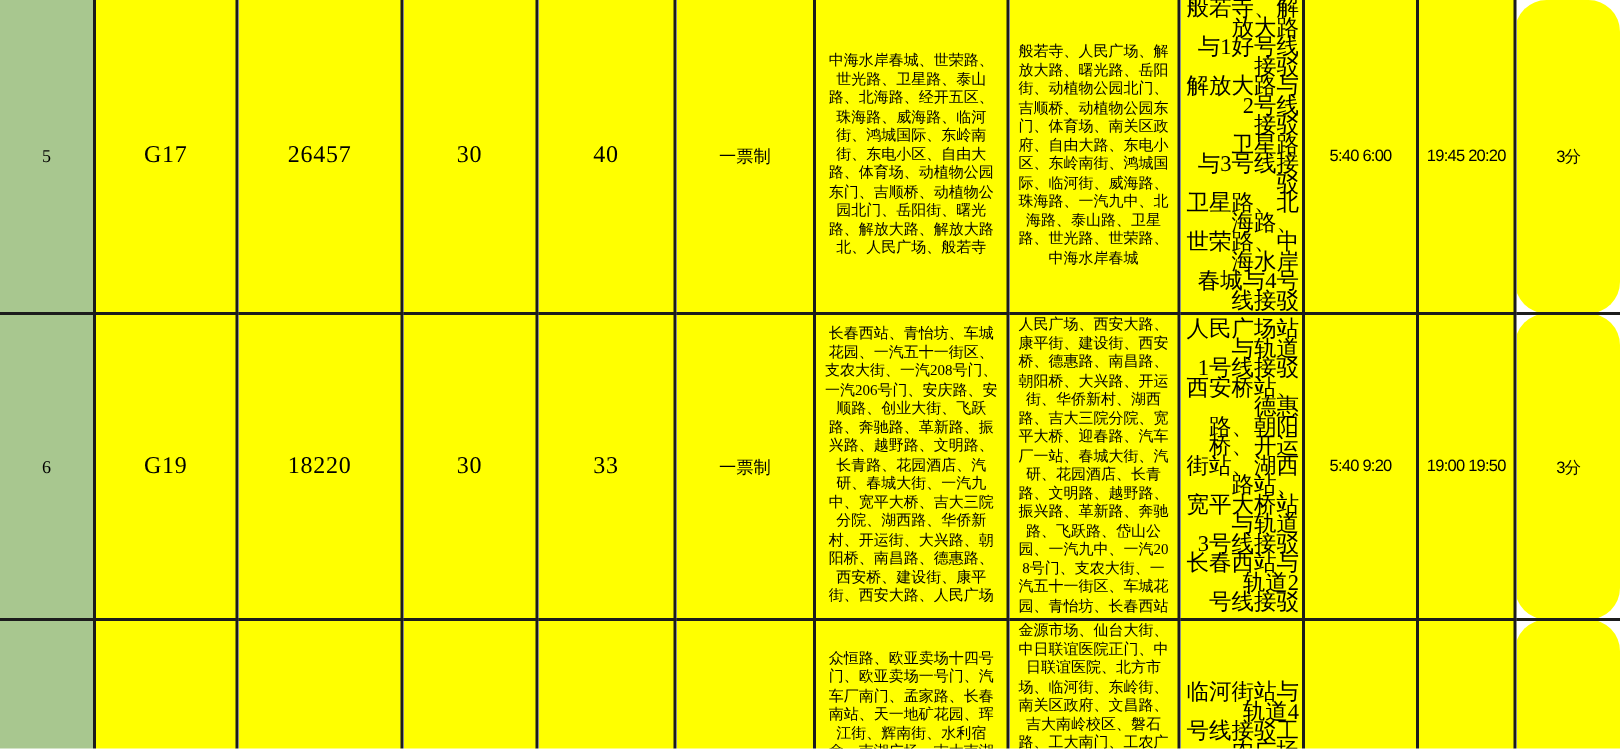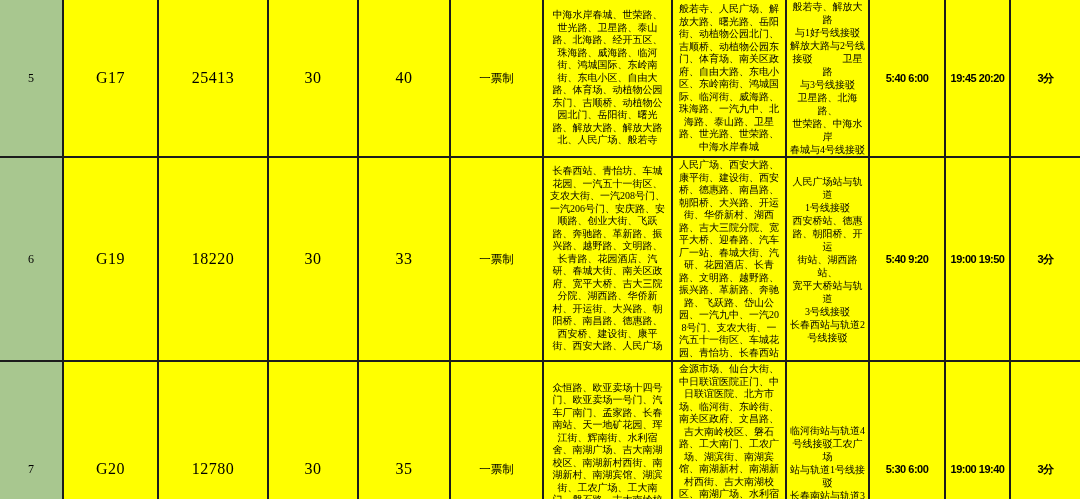--- a/index.html
+++ b/index.html
@@ -21,45 +21,45 @@
     border: 2px solid #1c1c1c;
     vertical-align: middle;
     text-align: center;
     overflow: hidden;
     padding: 0 2px;
     background: #ffff00;
   }
   
   tr:first-child td { border-top: none; }
   td:first-child { border-left: none; }
-  td:last-child { border-right: none; }
+  td:last-child { border-right: none; border-radius: 21px; }
   tr:last-child td { border-bottom-width: 2px; }
 
   td.rowno { background: #a8c78f; font-size: 12px; }
   td.plain { font-size: 16px; letter-spacing: 0.5px; }
   td.fare  { font-size: 11.5px; }
   td.stops {
     font-size: 10px;
     line-height: 12.5px;
     word-break: break-all;
     padding: 1px 4px;
     text-align: center;
   }
   td.transfer {
-    font-size: 10px;
+    font-size: 15px;
     line-height: 13px;
     white-space: pre-line;
-    text-align: center;
+    text-align: right;
     padding: 0 2px;
     word-break: break-all;
     margin-left: 36px;
   }
   td.time {
     font-family: "Liberation Sans", "DejaVu Sans", sans-serif;
-    font-weight: 700;
+    font-weight: 400;
     font-size: 11px;
     letter-spacing: -0.5px;
     white-space: nowrap;
   }
   tr.r5 { height: 131px; }
   tr.r6 { height: 185px; }
   tr.r7 { height: 183px; }
 </style>
 </head>
 <body>
@@ -78,21 +78,21 @@
         <col style="width:83px">
       <col style="width:76px">
         <col style="width:65px">
         <col style="width:70px">
     </colgroup>
 
     <tbody>
         <tr class="r5">
       <td class="rowno">5</td>
       <td class="plain">G17</td>
-      <td class="plain">25413</td>
+      <td class="plain">26457</td>
       <td class="plain">30</td>
       <td class="plain">40</td>
       <td class="fare">一票制</td>
       <td class="stops">中海水岸春城、世荣路、世光路、卫星路、泰山路、北海路、经开五区、珠海路、威海路、临河街、鸿城国际、东岭南街、东电小区、自由大路、体育场、动植物公园东门、吉顺桥、动植物公园北门、岳阳街、曙光路、解放大路、解放大路北、人民广场、般若寺</td>
       <td class="stops">般若寺、人民广场、解放大路、曙光路、岳阳街、动植物公园北门、吉顺桥、动植物公园东门、体育场、南关区政府、自由大路、东电小区、东岭南街、鸿城国际、临河街、威海路、珠海路、一汽九中、北海路、泰山路、卫星路、世光路、世荣路、中海水岸春城</td>
       <td class="transfer">般若寺、解放大路
 与1好号线接驳
 解放大路与2号线
 接驳　　　卫星路
 与3号线接驳
@@ -104,21 +104,21 @@
       <td class="time">3分</td>
     </tr>
 
     <tr class="r6">
       <td class="rowno">6</td>
       <td class="plain">G19</td>
       <td class="plain">18220</td>
       <td class="plain">30</td>
       <td class="plain">33</td>
       <td class="fare">一票制</td>
-      <td class="stops">长春西站、青怡坊、车城花园、一汽五十一街区、支农大街、一汽208号门、一汽206号门、安庆路、安顺路、创业大街、飞跃路、奔驰路、革新路、振兴路、越野路、文明路、长青路、花园酒店、汽研、春城大街、南关区政府、宽平大桥、吉大三院分院、湖西路、华侨新村、开运街、大兴路、朝阳桥、南昌路、德惠路、西安桥、建设街、康平街、西安大路、人民广场</td>
+      <td class="stops">长春西站、青怡坊、车城花园、一汽五十一街区、支农大街、一汽208号门、一汽206号门、安庆路、安顺路、创业大街、飞跃路、奔驰路、革新路、振兴路、越野路、文明路、长青路、花园酒店、汽研、春城大街、一汽九中、宽平大桥、吉大三院分院、湖西路、华侨新村、开运街、大兴路、朝阳桥、南昌路、德惠路、西安桥、建设街、康平街、西安大路、人民广场</td>
       <td class="stops">人民广场、西安大路、康平街、建设街、西安桥、德惠路、南昌路、朝阳桥、大兴路、开运街、华侨新村、湖西路、吉大三院分院、宽平大桥、迎春路、汽车厂一站、春城大街、汽研、花园酒店、长青路、文明路、越野路、振兴路、革新路、奔驰路、飞跃路、岱山公园、一汽九中、一汽208号门、支农大街、一汽五十一街区、车城花园、青怡坊、长春西站</td>
       <td class="transfer">人民广场站与轨道
 1号线接驳
 西安桥站、德惠
 路、朝阳桥、开运
 街站、湖西路站、
 宽平大桥站与轨道
 3号线接驳
 长春西站与轨道2
 号线接驳</td>

